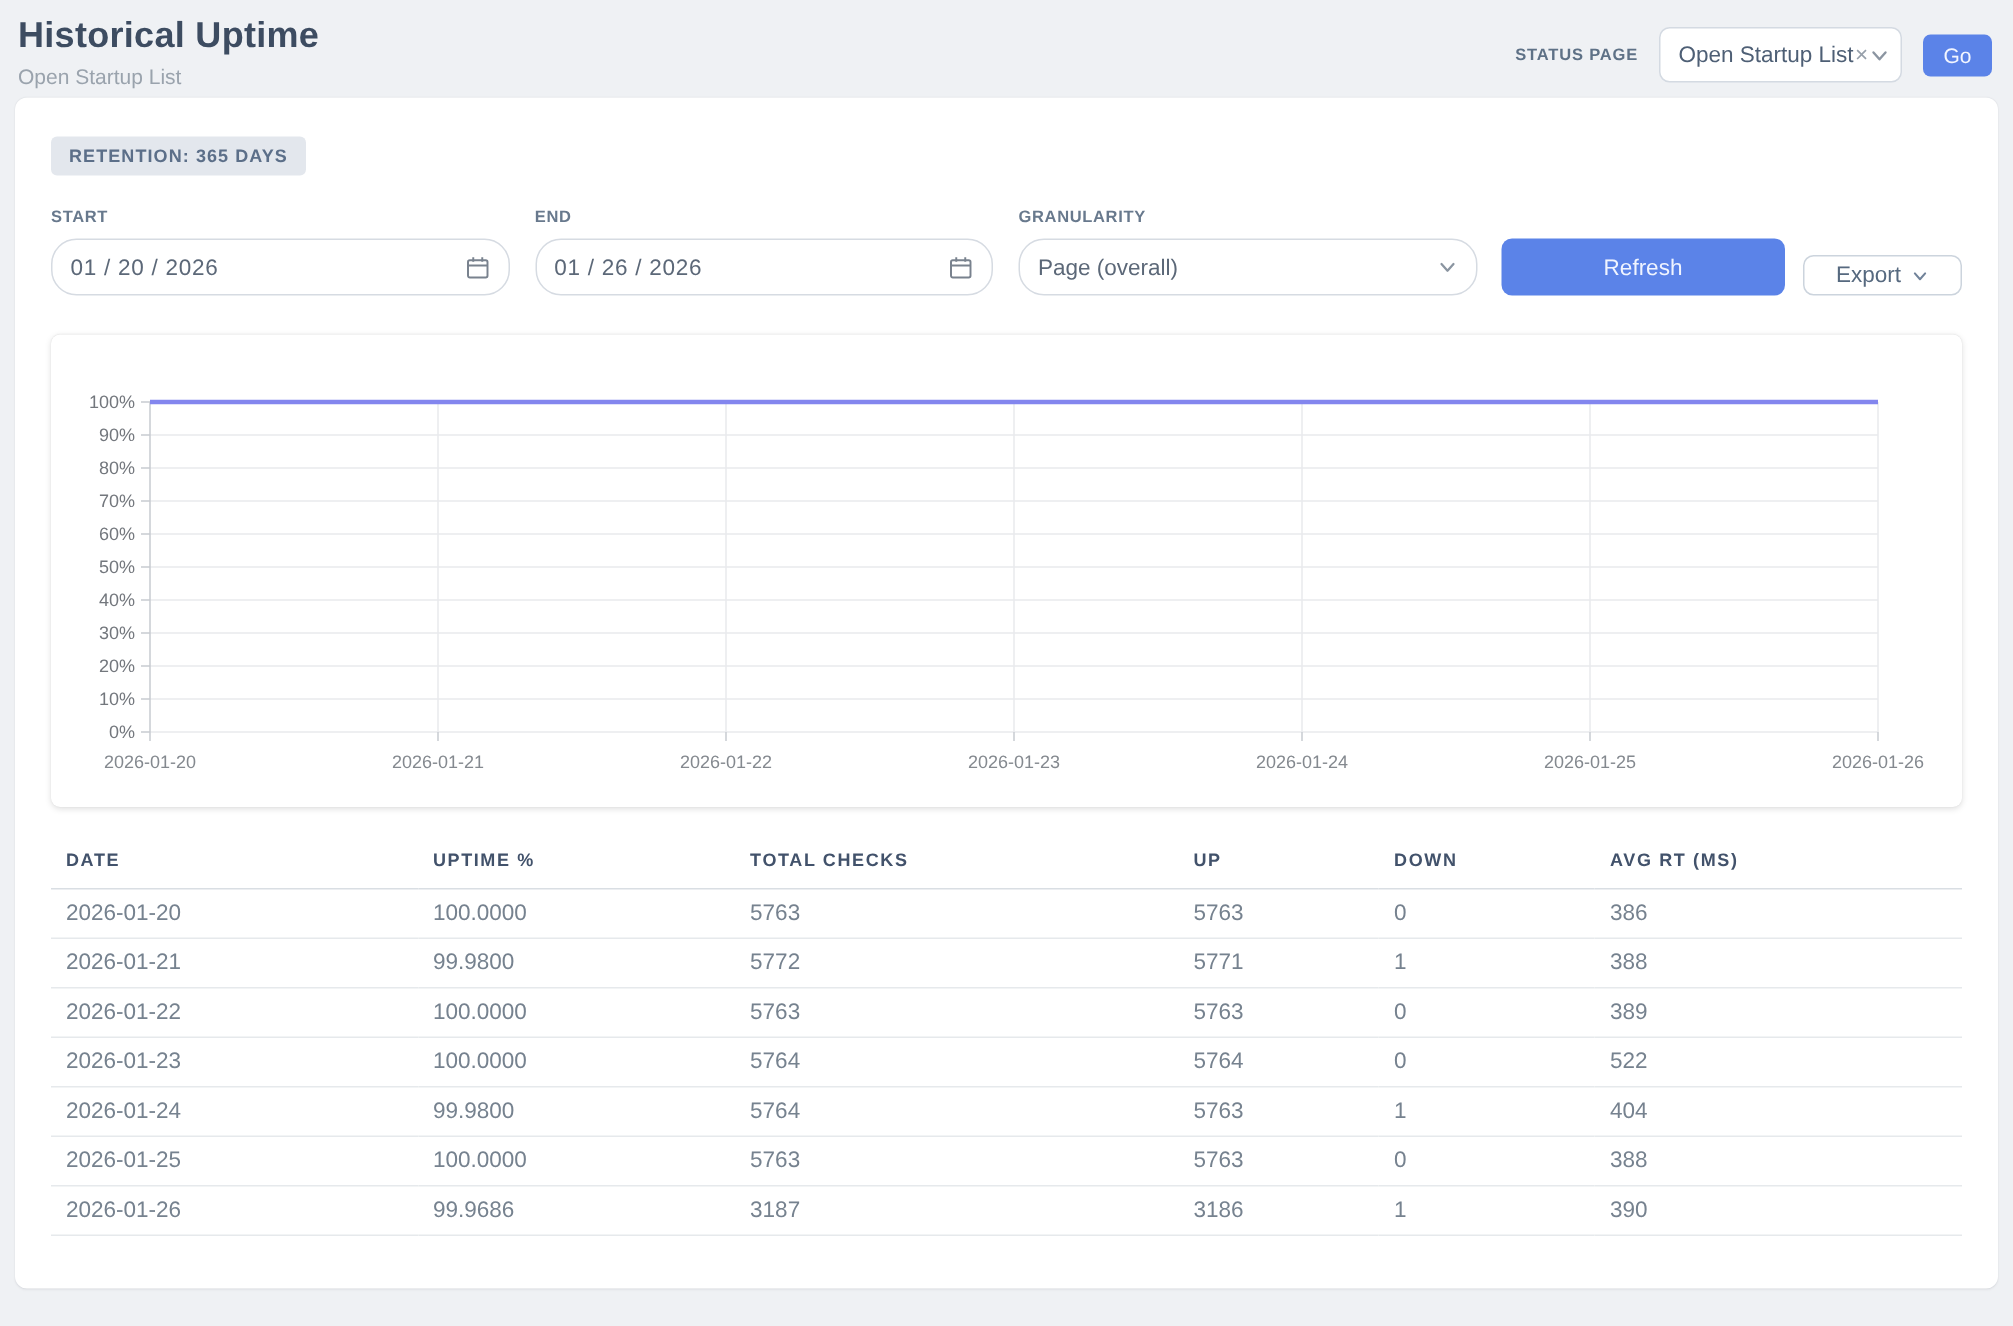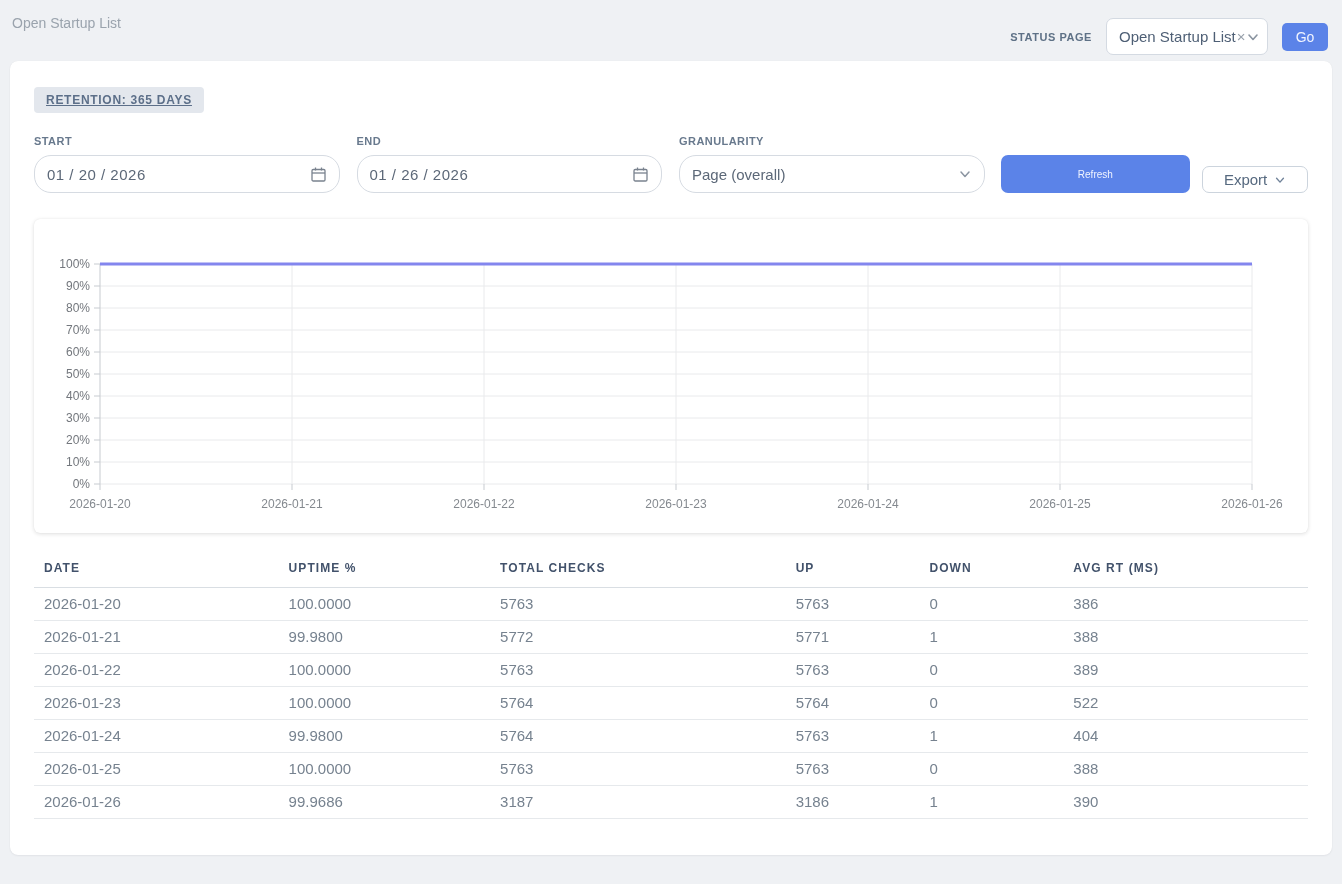--- a/index.html
+++ b/index.html
@@ -38,35 +38,35 @@
   .qr-label { font-size:15px; color:#a6aeb8; margin-right:14px; }
   .qr-group { display:flex; }
   .qr-group button {
     height:27px; padding:0 16px; background:#fff; border:1px solid #6b7d92; margin-left:-1px;
     font-size:13px; color:#4e5e73; font-family:inherit; cursor:pointer;
   }
   .qr-group button:first-child { border-radius:6px 0 0 6px; margin-left:0; }
   .qr-group button:last-child { border-radius:0 6px 6px 0; }
   .retention-badge {
     background:#e3e7ed; color:#5c6f89; font-size:12px; font-weight:600; letter-spacing:.06em;
-    padding:6px 12px; border-radius:4px;text-decoration:underline;
+    padding:6px 12px; border-radius:4px;
   }
   
   .controls-row2 { display:flex; align-items:flex-end; margin-top:22px; }
   .field { width:306px; margin-right:17px; }
   .field-label { font-size:11px; font-weight:600; letter-spacing:.04em; color:#68798d; margin-bottom:8px; }
   .control-box {
     height:38px; background:#fff; border:1px solid #d6dbe2; border-radius:17px;
     display:flex; align-items:center; padding:0 12px; font-size:15px; color:#5c6878;
   }
   .date-box .date-value { letter-spacing:.5px; }
   .box-icon-right { margin-left:auto; display:inline-flex; }
   .refresh-btn {
     width:190px; height:38px; margin-left:-1px; background:#5b83e8; color:#f0f4ff; border:none; border-radius:7px;
-    font-size:10px; font-family:inherit; cursor:pointer;
+    font-size:15px; font-family:inherit; cursor:pointer;
   }
   .export-btn {
     width:106px; height:27px; margin-left:12px; background:#fff; border:1px solid #ccd4dd; border-radius:7px;
     font-size:15px; color:#56697f; font-family:inherit; cursor:pointer;
     display:flex; align-items:center; justify-content:center; gap:7px;
   }
   
   .chart-card {
     margin-top:26px; background:#fff; border-radius:6px; padding:22px 23px 14px;
     box-shadow:0 1px 4px rgba(0,0,0,.13), 0 0 1px rgba(0,0,0,.08);
@@ -85,20 +85,21 @@
     padding:4px 10px 12px; border-bottom:1px solid #d9dee3;
   }
   td { font-size:15px; color:#76828f; padding:7px 10px 8px; border-bottom:1px solid #e6e9ec; }
   svg.icon { display:block; }
 </style>
 </head>
 <body>
 
 <div class="page-header">
   <div>
+    <div class="page-title">Historical Uptime</div>
     <div class="page-subtitle">Open Startup List</div>
   </div>
   <div class="header-right">
     <span class="status-page-label">STATUS PAGE</span>
     <div class="status-select">
       <span class="status-select-value">Open Startup List</span>
       <span class="clear-x">×</span>
       <span class="chev">
         <svg class="icon" width="14" height="14" viewBox="0 0 14 14">
             <polyline points="3,5 7,9.5 11,5" fill="none" stroke="#8b95a1" stroke-width="1.6" stroke-linecap="round" stroke-linejoin="round"></polyline>

